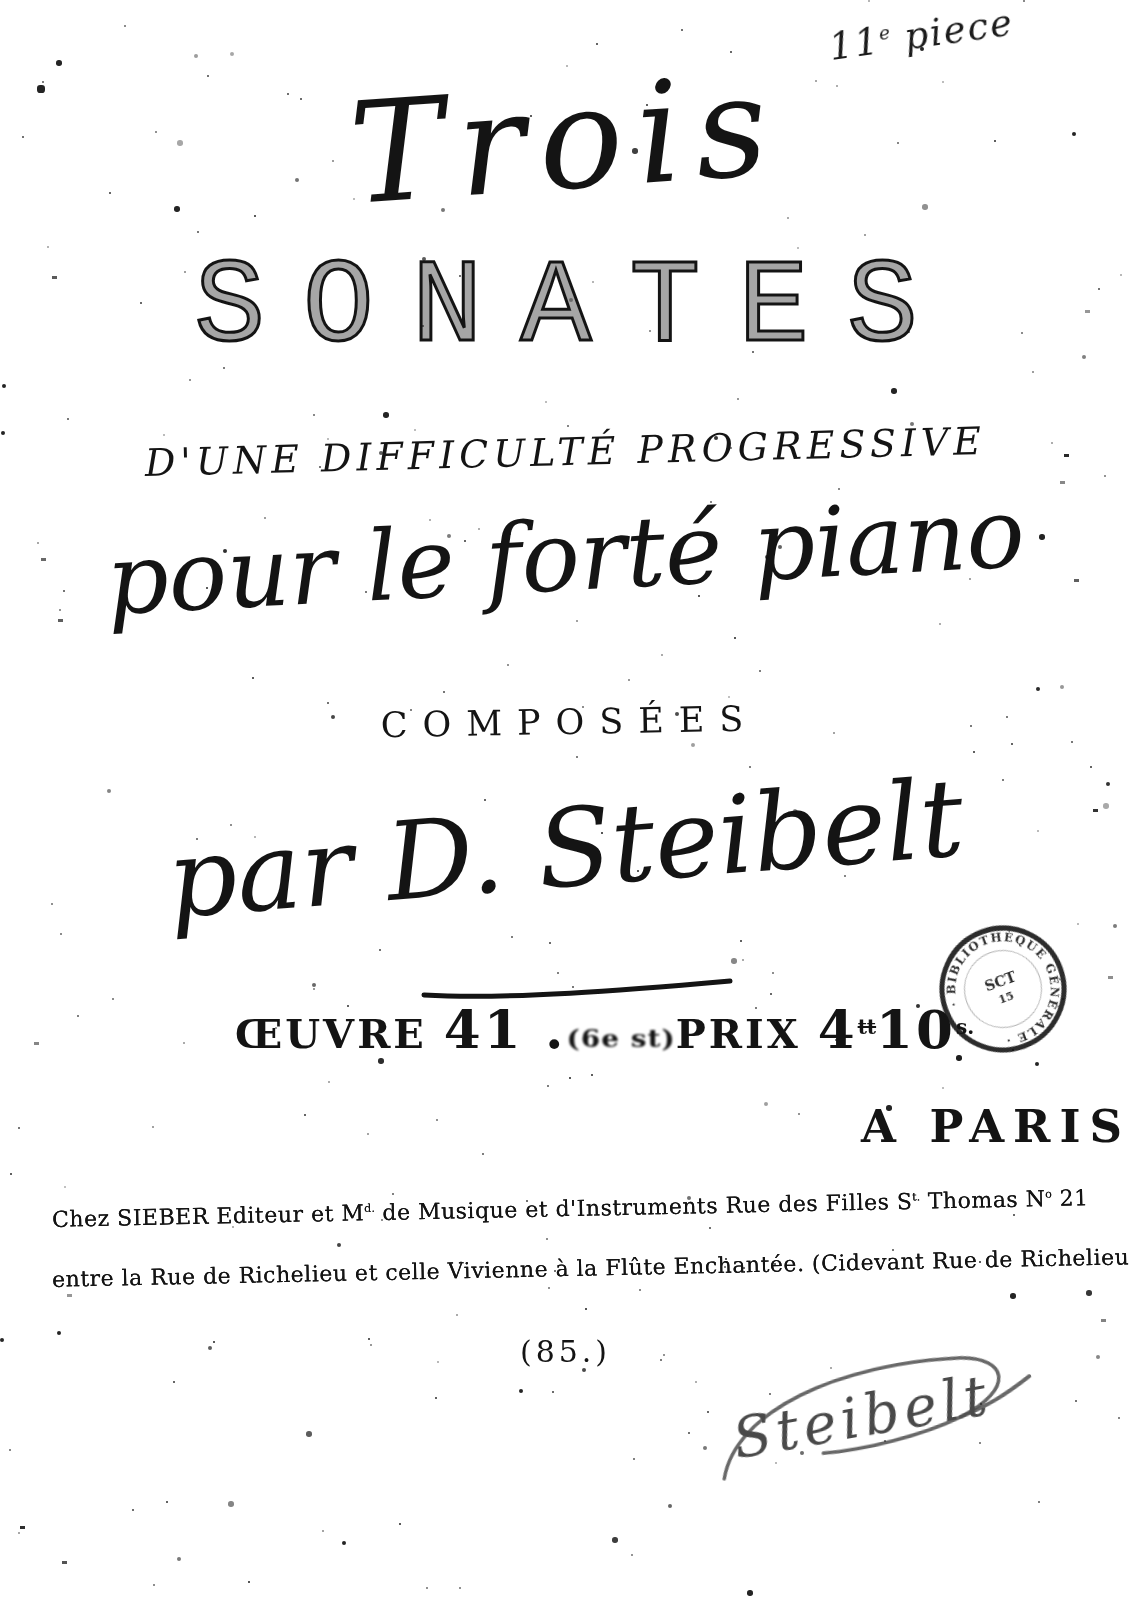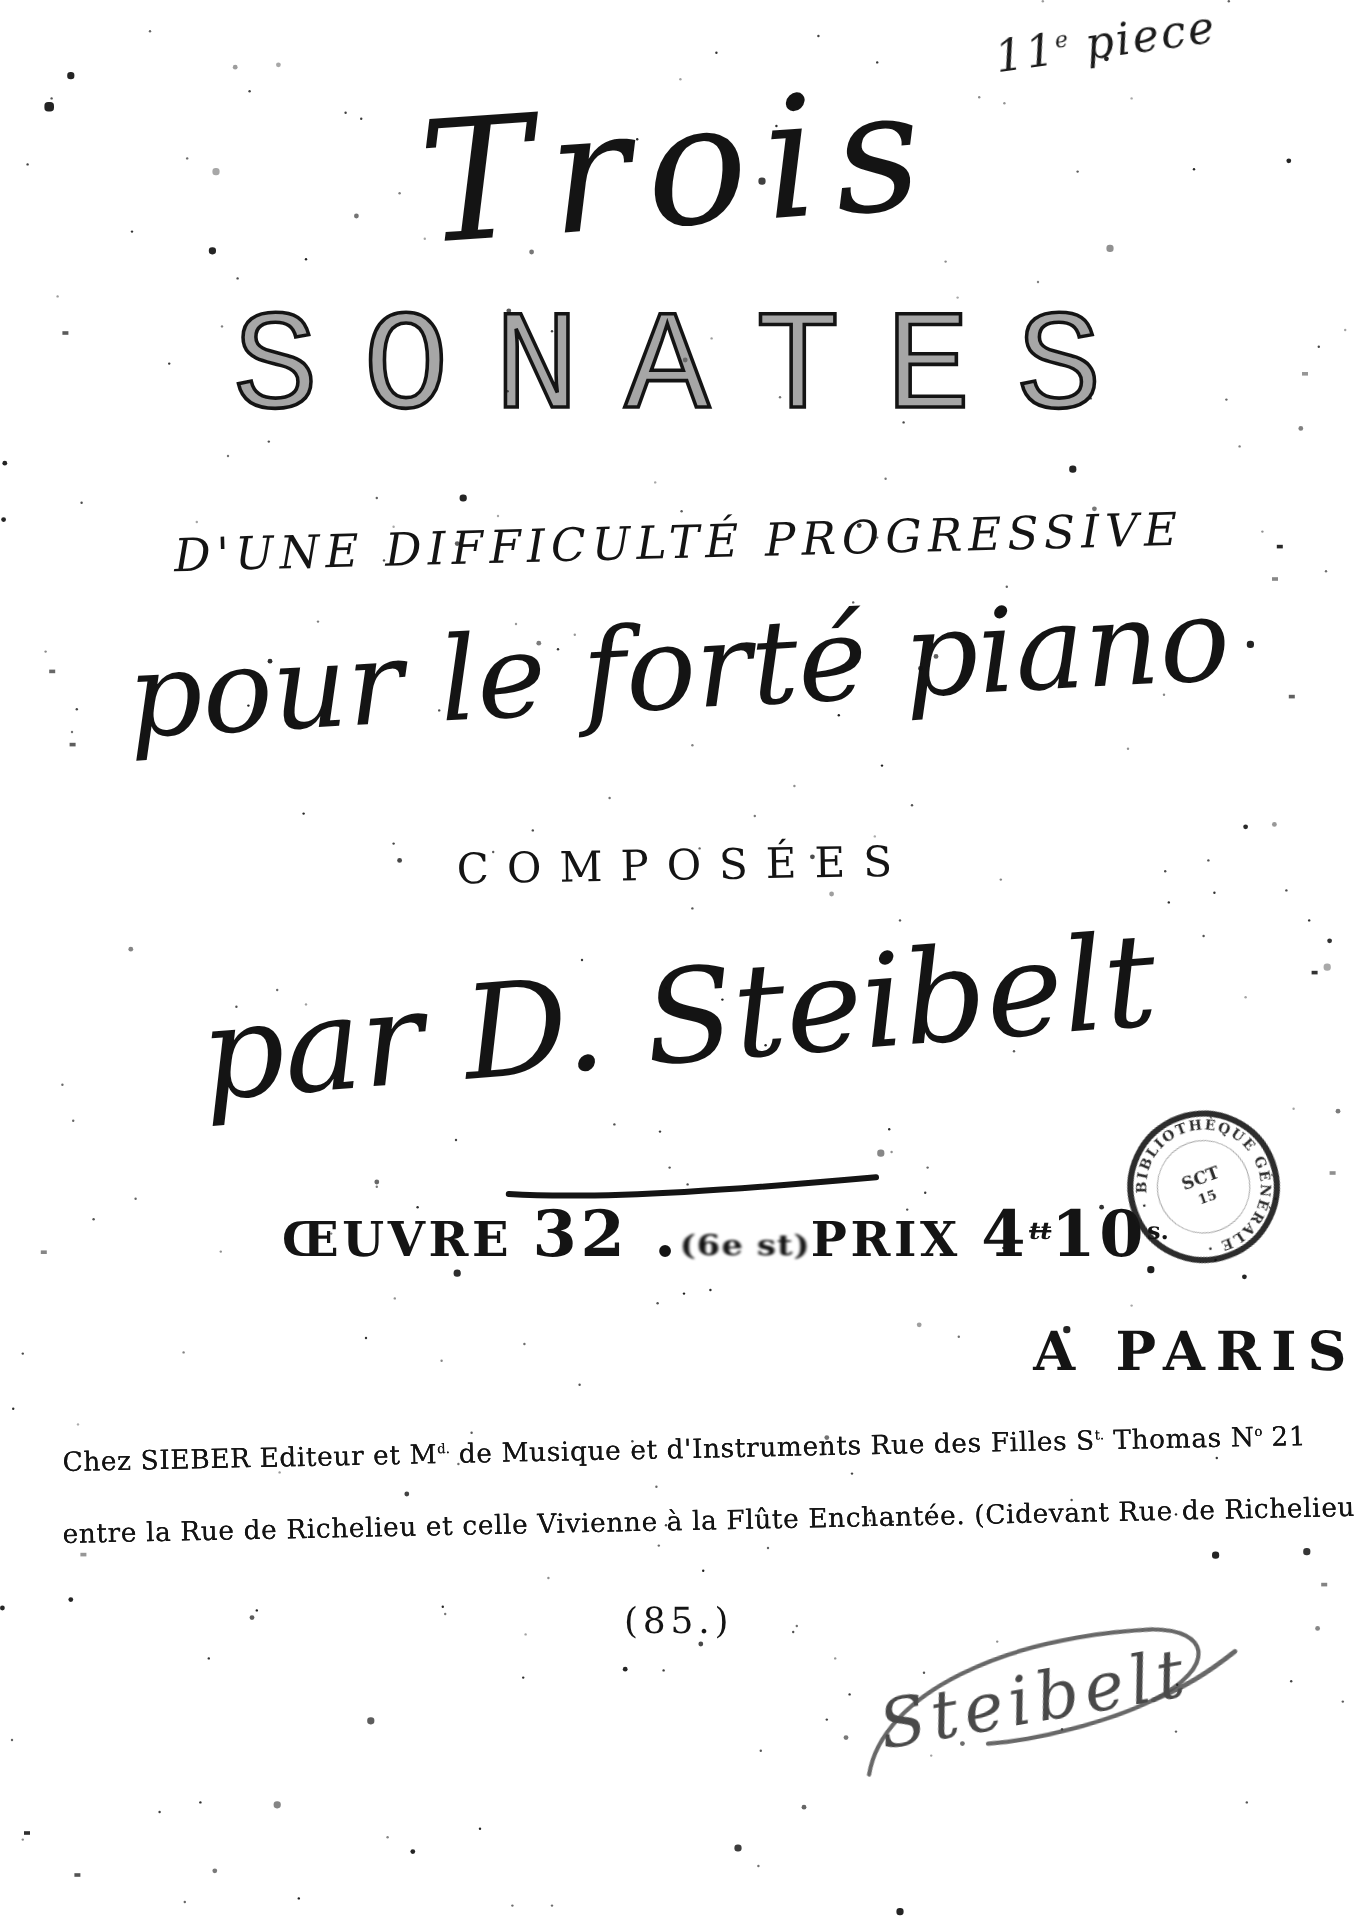--- a/index.html
+++ b/index.html
@@ -4,21 +4,21 @@
 <style>
   html,body{margin:0;padding:0;}
   body{
     width:1131px;height:1600px;position:relative;overflow:hidden;
     background:#ffffff;color:#141414;
     font-family:"DejaVu Serif", serif;
   }
   .abs{position:absolute;}
   .center{left:0;right:0;text-align:center;}
   sup{font-size:50%;vertical-align:super;letter-spacing:0;}
-  .strike{text-decoration:line-through;text-decoration-thickness:2px;font-style:italic;}
+  .strike{text-decoration:line-through;text-decoration-thickness:2px;}
 
   .hand-note{
     left:828px;top:6px;width:290px;
     font-style:italic;font-size:37px;letter-spacing:2px;
     transform:rotate(-8deg);filter:blur(0.4px);color:#1b1b1b;
     white-space:nowrap;
   }
   .script-title{
     top:58px;font-style:italic;font-size:140px;letter-spacing:14px;
     transform:rotate(-4deg);
@@ -98,21 +98,21 @@
 <div class="abs center composees">COMPOSÉES</div>
 <div class="abs center author">par D. Steibelt</div>
 
 <svg class="abs author-flourish" width="320" height="26">
   <path d="M6,19 C90,24 210,14 312,5" fill="none" stroke="#141414" stroke-width="5" stroke-linecap="round"></path>
 </svg>
 
 <div class="abs opus-line">
   <span>
     <span>ŒUVRE</span>
-    <span class="opus-num">32 .</span>
+    <span class="opus-num">41 .</span>
   </span>
   <span class="opus-note">(6e st)</span>
   <span>
     <span>PRIX</span>
     <span class="price-big">4</span><sup class="strike">tt</sup><span class="price-big">10</span><sup>s.</sup>
   </span>
 </div>
 
 <svg class="abs stamp" viewBox="0 0 132 132">
   <circle cx="66" cy="66" r="60" fill="none" stroke="#161616" stroke-width="5"></circle>

